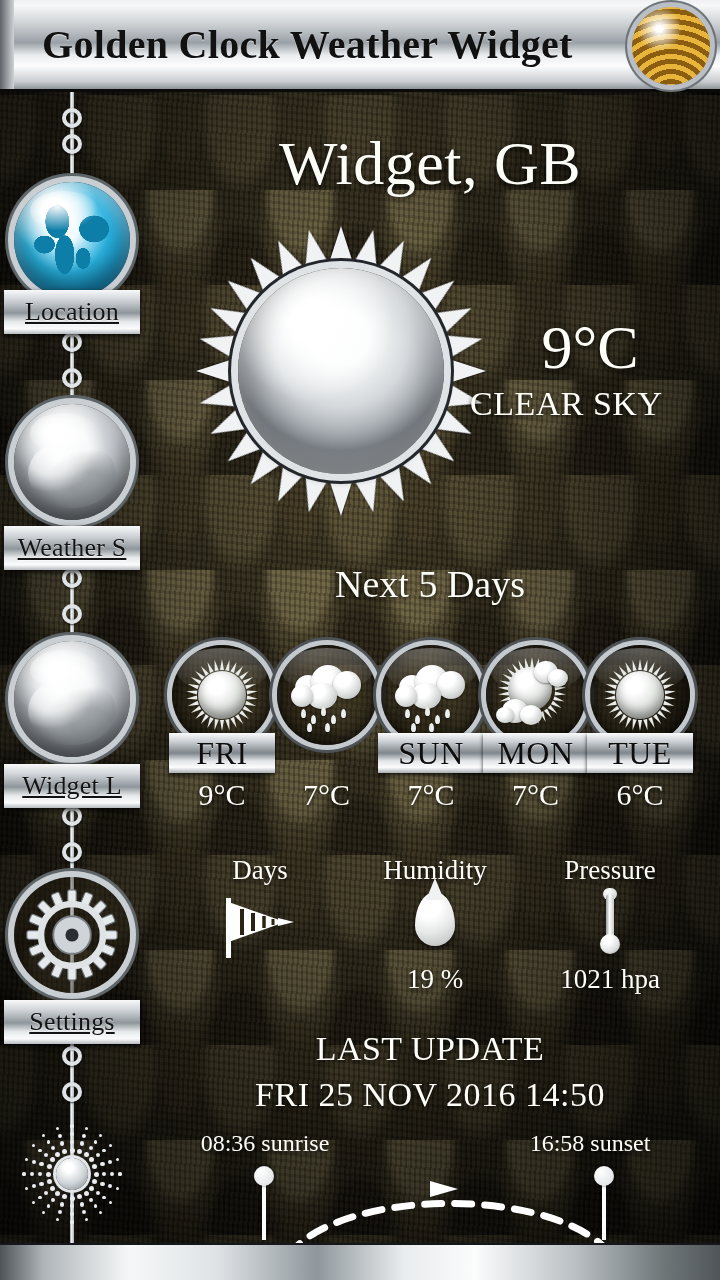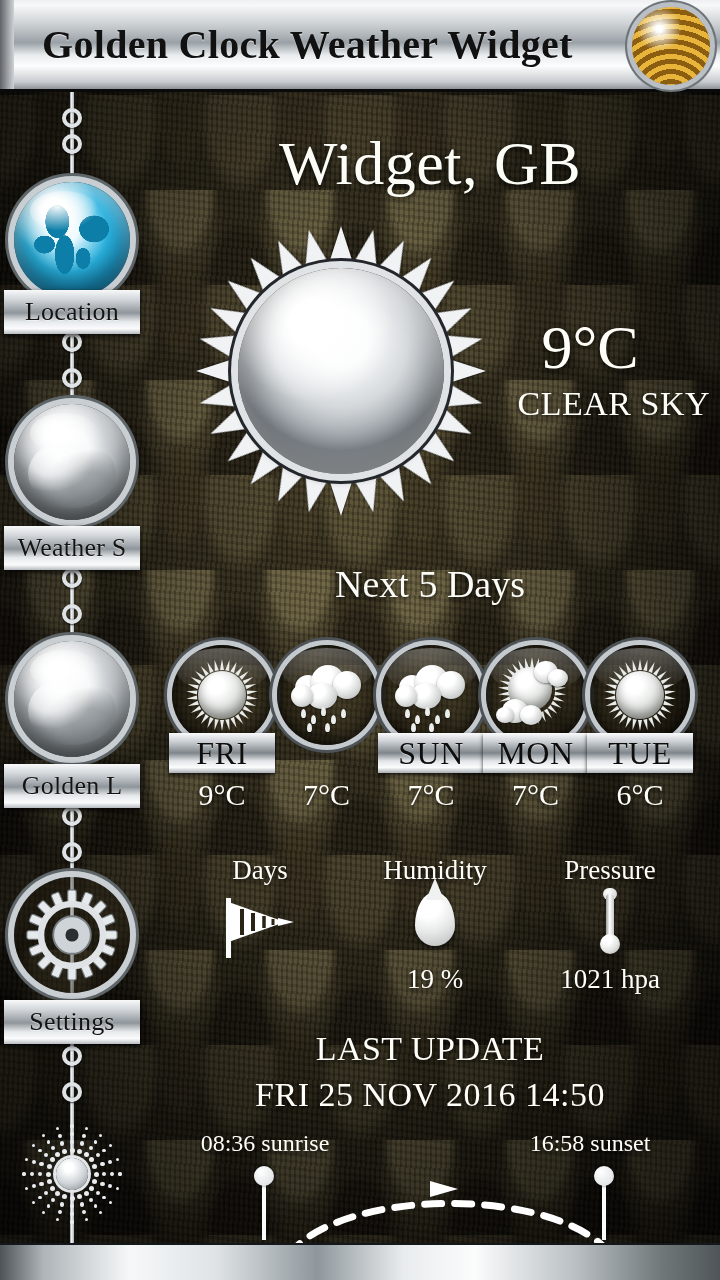--- a/index.html
+++ b/index.html
@@ -118,21 +118,21 @@
   }
   .gear-svg{position:absolute;left:11px;top:11px;}
 
   .plate {
     position:absolute; left:4px; width:136px; height:44px;
     background:linear-gradient(180deg,#f7f8f9 0%,#d2d6da 22%,#8f969b 52%,#e6e9eb 72%,#fbfbfc 88%,#b6bbbf 100%);
     display:flex; align-items:center; justify-content:center;
     box-shadow:0 2px 5px rgba(0,0,0,.8);
   }
   .plate span{ font-size:26px; color:#131313; font-weight:400; letter-spacing:.2px;
-               text-shadow:0 1px 0 rgba(255,255,255,.55); white-space:nowrap;}
+               text-shadow:0 1px 0 rgba(255,255,255,.55); white-space:nowrap;text-decoration:underline;}
 
   
   .ornament{position:absolute;left:26px;top:1128px;width:92px;height:92px;}
   .orn-core{position:absolute;left:30px;top:30px;width:32px;height:32px;border-radius:50%;
     background:radial-gradient(circle at 40% 30%,#fff 0 15%,#cfd4d8 55%,#7b8186 100%);
     box-shadow:0 0 0 3px #e3e7ea,0 0 4px rgba(0,0,0,.8);}
 
   
   .city {
     position:absolute; left:150px; top:128px; width:560px; text-align:center;
@@ -150,21 +150,21 @@
     position:absolute; left:42px; top:42px; width:206px; height:206px; border-radius:50%;
     background:
       radial-gradient(circle at 36% 26%, #ffffff 0 11%, rgba(255,255,255,0) 40%),
       radial-gradient(circle at 50% 34%, #fbfcfc 0 16%, #d5d9dc 40%, #9299a0 66%, #cfd4d8 80%, #6e757b 100%);
     box-shadow:inset 0 -18px 34px rgba(0,0,0,.45), inset 0 14px 22px rgba(255,255,255,.5),
                0 0 0 7px #dfe3e6, 0 0 0 10px #23262a, 0 4px 10px rgba(0,0,0,.8);
   }
 
   .temp-now{ position:absolute; left:490px; top:312px; width:200px; text-align:center;
     font-size:62px; color:#fffef9; text-shadow:0 2px 6px rgba(0,0,0,.85); }
-  .cond-now{ position:absolute; left:470px; top:385px; width:240px; text-align:right;
+  .cond-now{ position:absolute; left:470px; top:385px; width:240px; text-align:left;
     font-size:34px; color:#fffef9; text-shadow:0 2px 5px rgba(0,0,0,.85); letter-spacing:.5px;}
 
   .next5 { position:absolute; left:150px; top:556px; width:560px; text-align:center;
     font-size:38px; color:#fdfdf8; text-shadow:0 2px 5px rgba(0,0,0,.85);margin-top:6px; }
 
   
   .forecast{ position:absolute; left:172px; top:645px; width:518px; height:175px;
              display:flex; justify-content:space-between; }
   .fc-col{ width:100px; position:relative; }
   .fc-ring{
@@ -292,21 +292,21 @@
   <div class="plate" style="top:526px">
     <span>Weather S</span>
   </div>
 
   <div class="side-btn" style="top:641px">
     <div class="orb">
         <div class="swirl"></div>
       </div>
   </div>
   <div class="plate" style="top:764px">
-    <span>Golden L</span>
+    <span>Widget L</span>
   </div>
 
   <div class="side-btn" style="top:877px">
     <div class="gear-ring">
       <svg class="gear-svg" width="94" height="94" viewBox="0 0 100 100">
         <g fill="#e6eaec" stroke="#6d7478" stroke-width="1.2">
           <g id="teeth">
               <rect x="45.5" y="2" width="9" height="17" rx="2" transform="rotate(0 50 50)"></rect>
               <rect x="45.5" y="2" width="9" height="17" rx="2" transform="rotate(22.5 50 50)"></rect>
               <rect x="45.5" y="2" width="9" height="17" rx="2" transform="rotate(45 50 50)"></rect>

